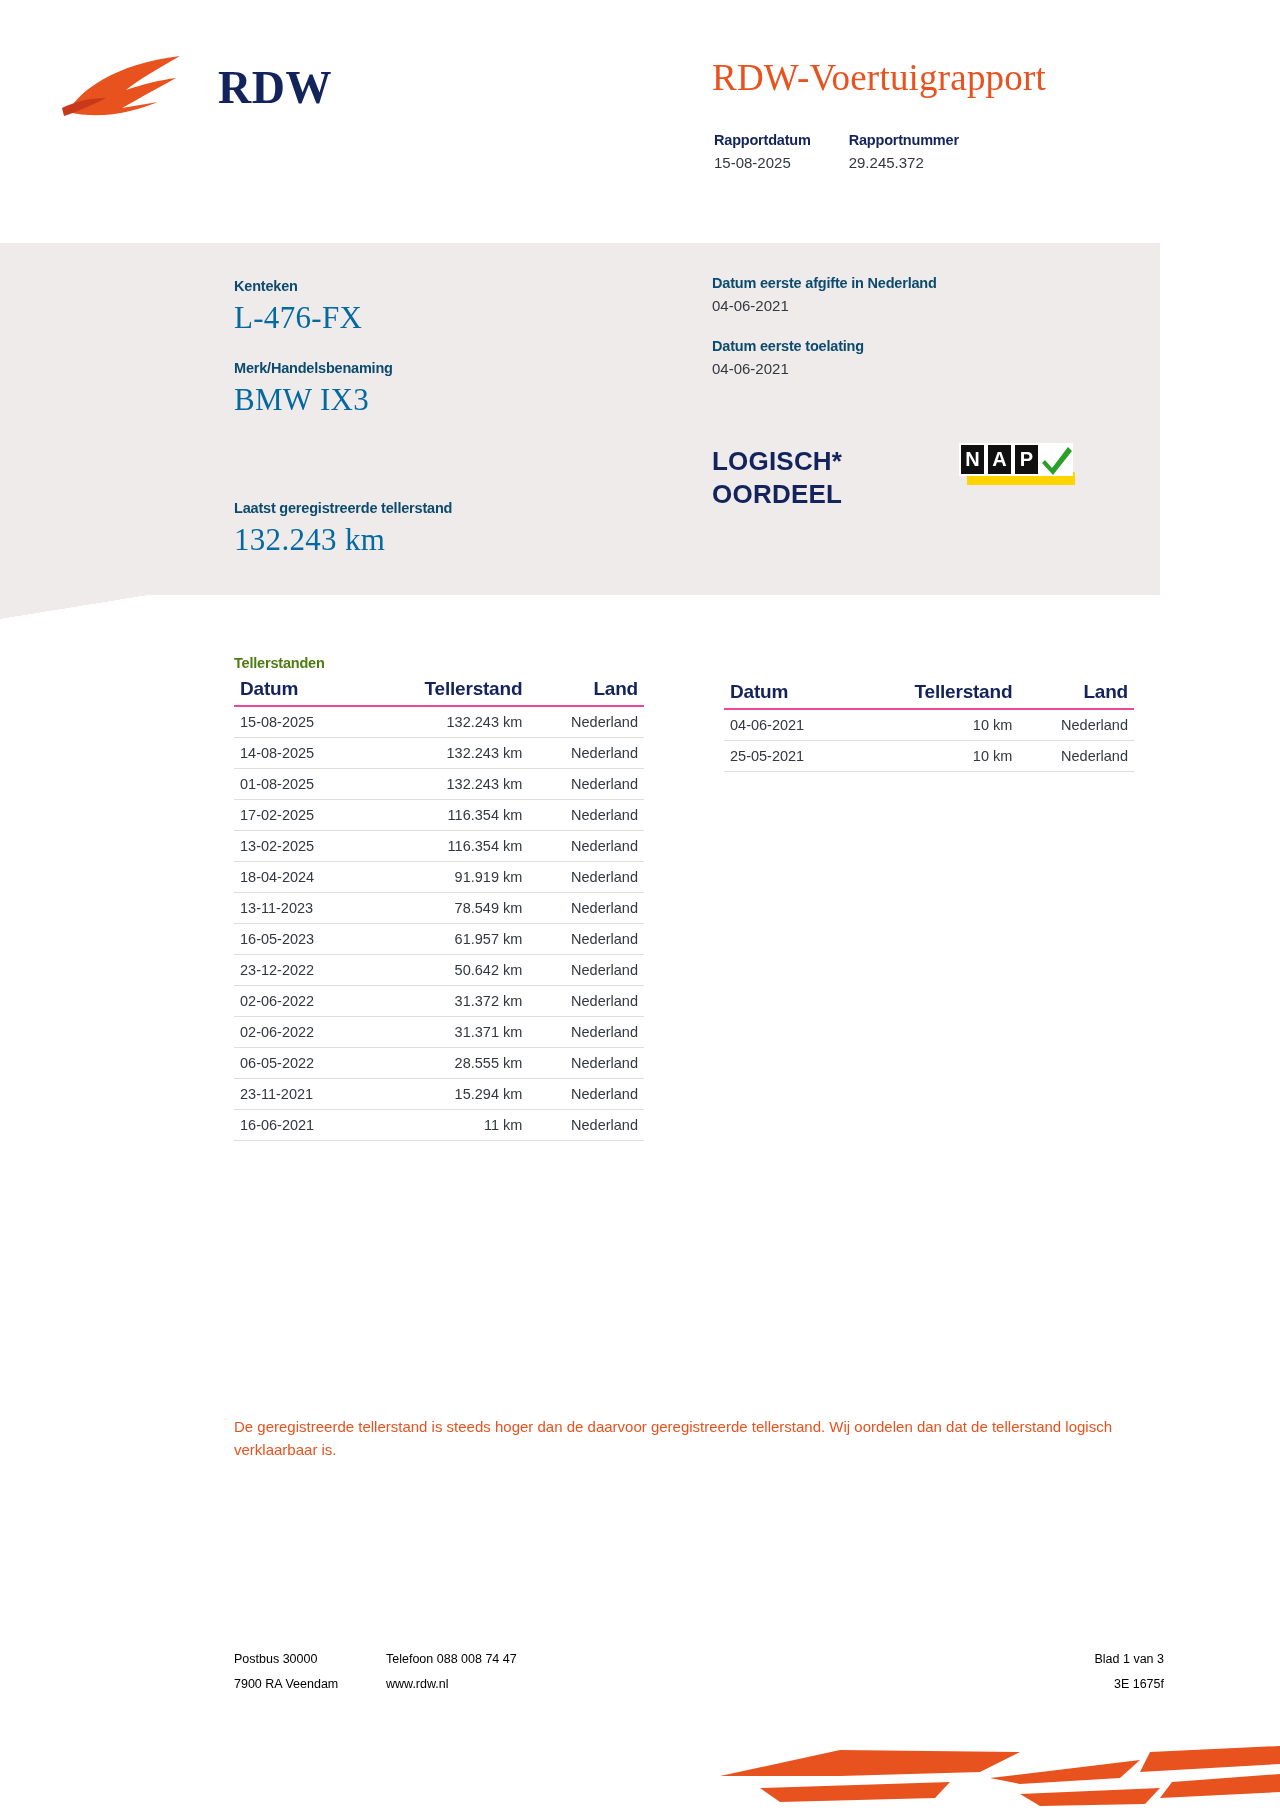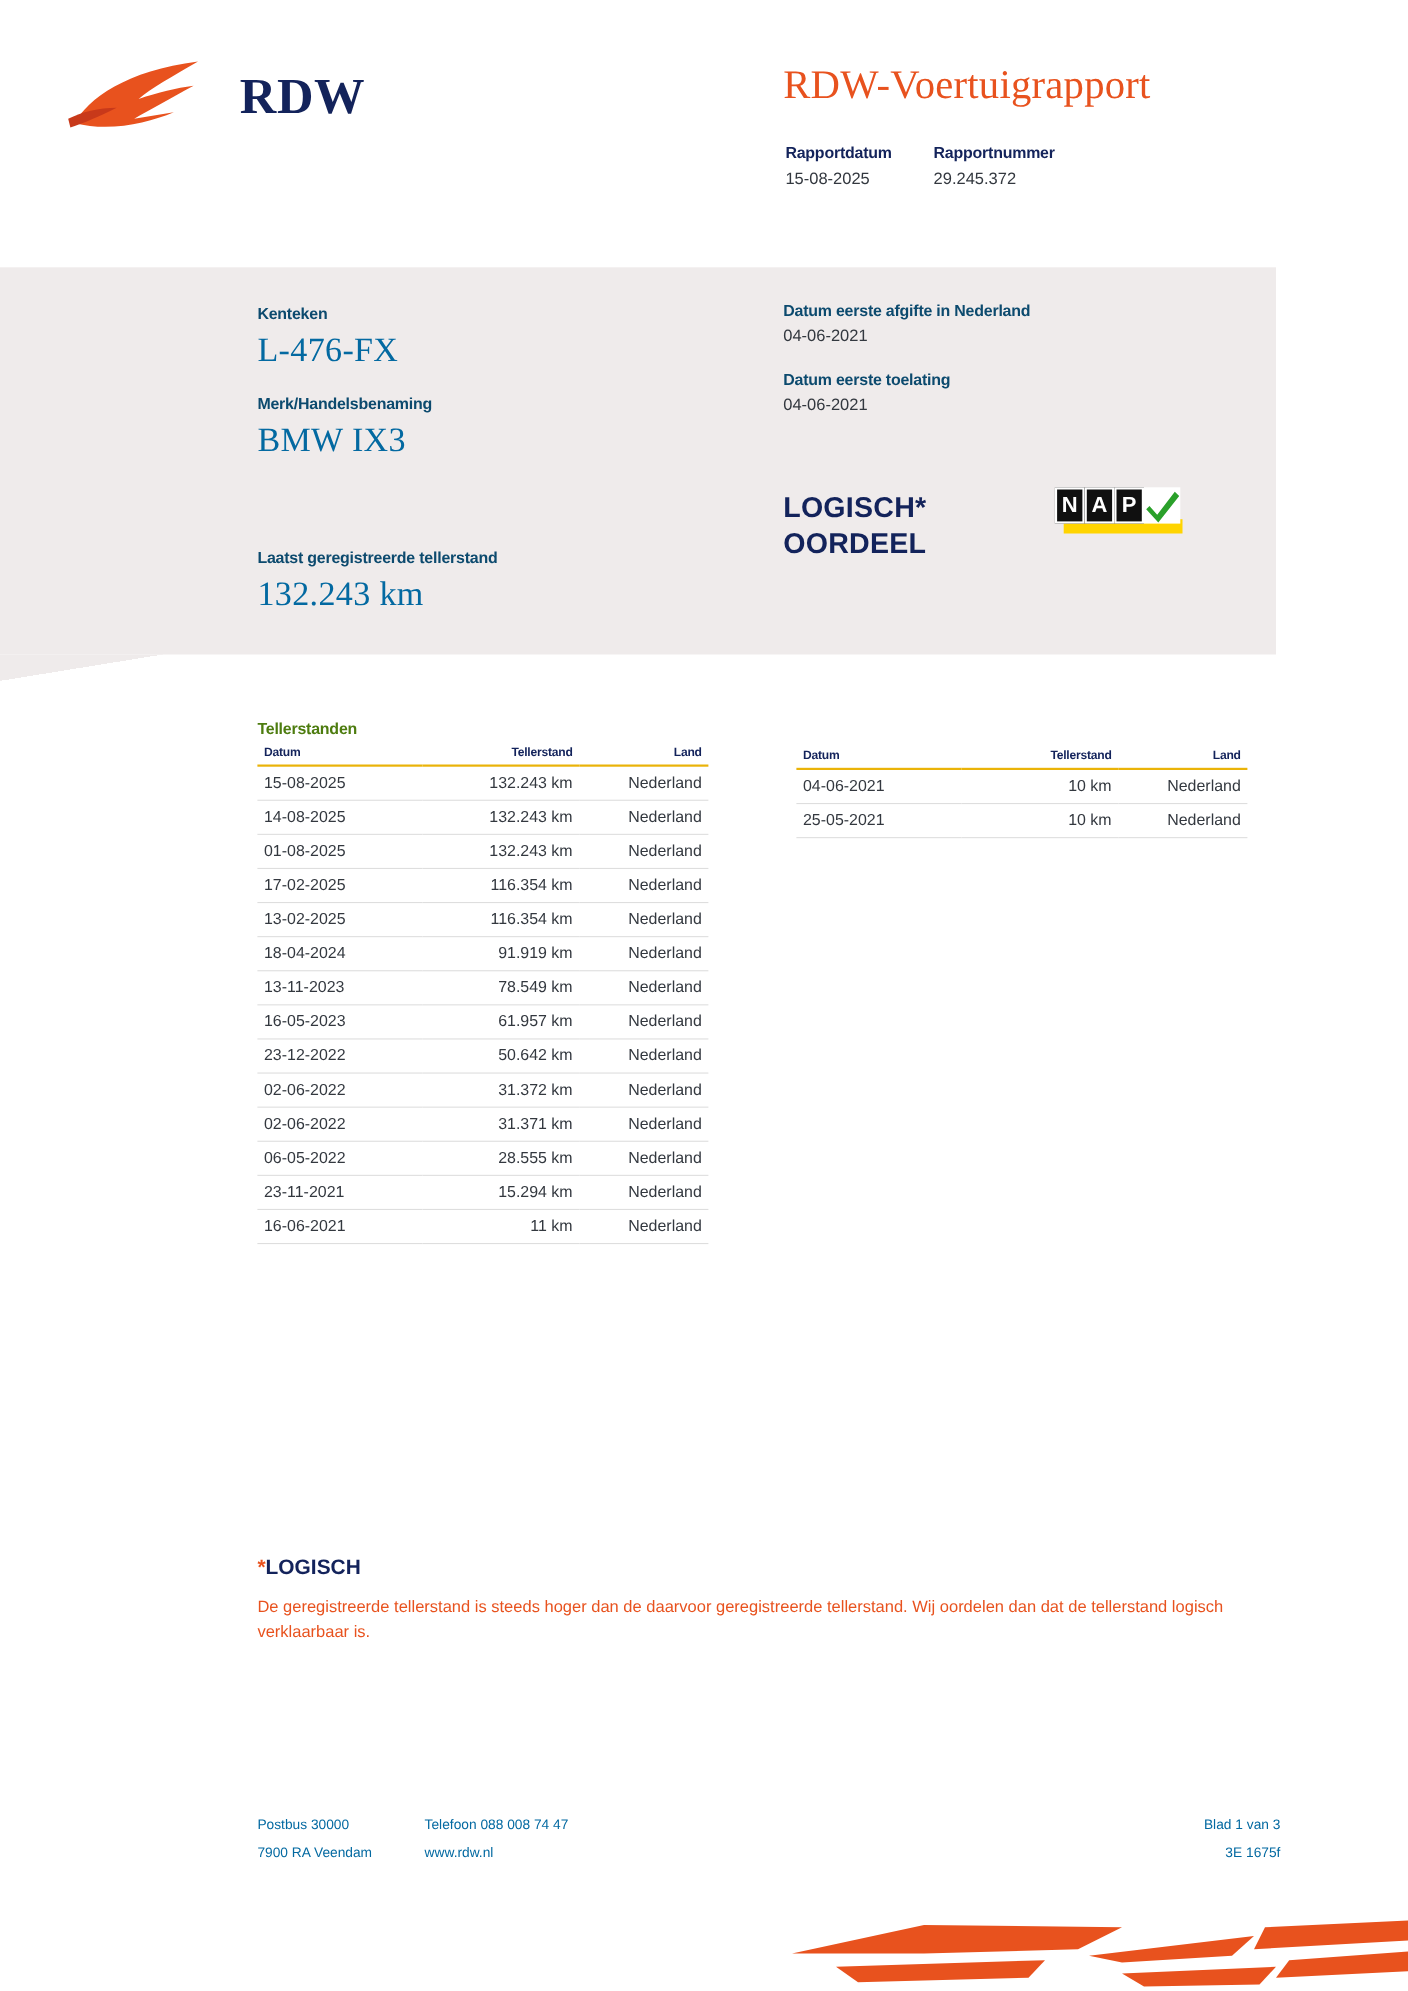--- a/index.html
+++ b/index.html
@@ -178,24 +178,24 @@
     font-size: 14.5px;
     letter-spacing: -0.2px;
     margin-bottom: 7px;
   }
   table.tstand {
     border-collapse: collapse;
     width: 410px;
     font-size: 14.5px;
   }
   table.tstand th {
-    font-size: 11px;
+    font-size: 19px;
     font-weight: bold;
     color: #13235b;
-    border-bottom: 2px solid #eab308;
+    border-bottom: 2px solid #ec4899;
     padding: 0 6px 5px 6px;
     letter-spacing: -0.2px;
   }
   table.tstand td {
     color: #33383f;
     padding: 7px 6px 7px 6px;
     border-bottom: 1px solid #dedede;
     font-size: 14.5px;
   }
   table.tstand th.c-date, table.tstand td.c-date { text-align: left; width: 150px; }
@@ -222,21 +222,21 @@
     max-width: 925px;
   }
 
   
   .footer {
     position: absolute;
     left: 234px;
     top: 1652px;
     width: 930px;
     font-size: 12.5px;
-    color: #0369a1;
+    color: #000000;
   }
   .footer .row { display: flex; margin-bottom: 11px; }
   .footer .c1 { width: 152px; }
   .footer .c2 { width: 520px; }
   .footer .c3 { flex: 1; text-align: right; }
 
   .footer-art {
     position: absolute;
     left: 720px;
     top: 1742px;
@@ -429,23 +429,20 @@
               <td class="c-date">25-05-2021</td>
               <td class="c-odo">10 km</td>
               <td class="c-land">Nederland</td>
             </tr>
           </tbody>
       </table>
     </div>
   </div>
 
   <div class="footnote">
-    <div class="fn-title">
-      <span class="fn-star">*</span><span>LOGISCH</span>
-    </div>
     <div class="fn-body">De geregistreerde tellerstand is steeds hoger dan de daarvoor geregistreerde tellerstand. Wij oordelen dan dat de tellerstand logisch verklaarbaar is.</div>
   </div>
 
   <div class="footer">
     <div class="row">
       <div class="c1">Postbus 30000</div>
       <div class="c2">Telefoon 088 008 74 47</div>
       <div class="c3">Blad 1 van 3</div>
     </div>
     <div class="row">

